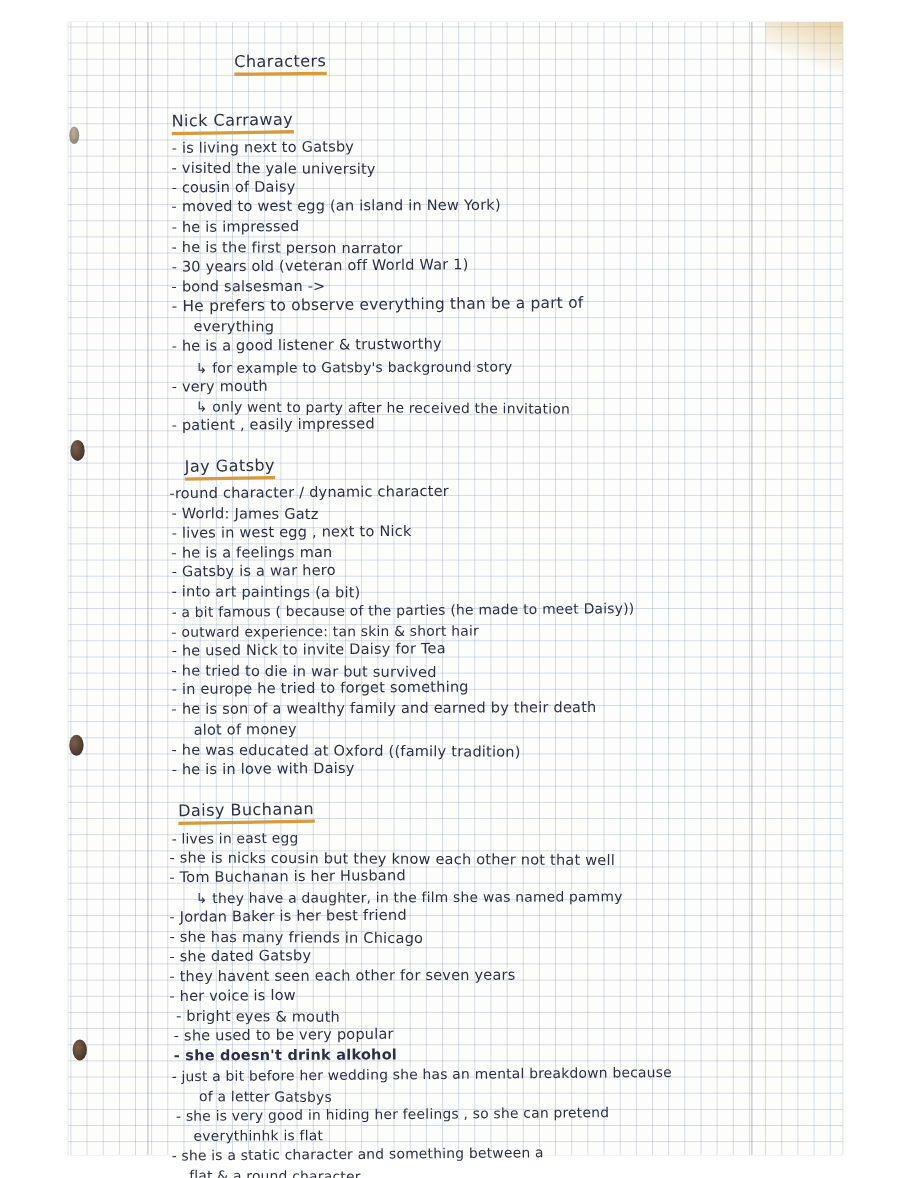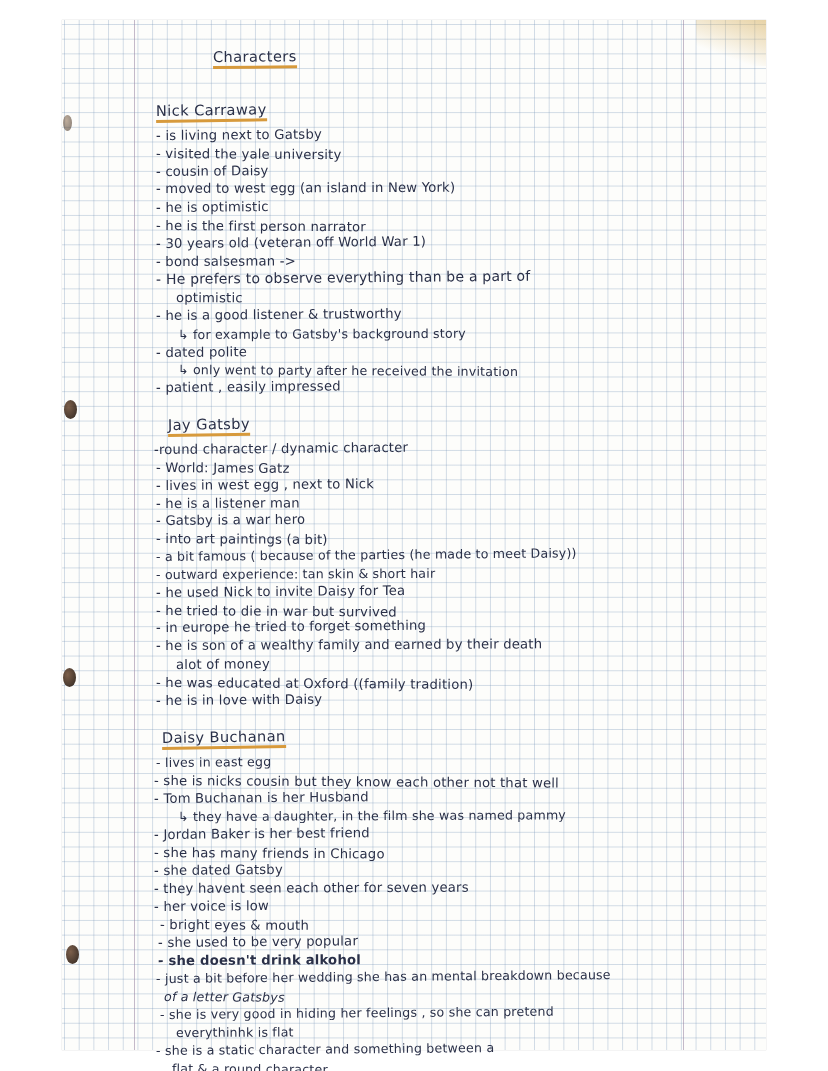--- a/index.html
+++ b/index.html
@@ -130,40 +130,40 @@
     </div>
 
     <div class="line heading sl2" style="left:2px; top:82px;">
       <span class="underline">Nick Carraway</span>
     </div>
 
     <div class="line sl1" style="left:2px;  top:108px;">- is living next to Gatsby</div>
     <div class="line sl3" style="left:2px;  top:126px;">- visited the yale university</div>
     <div class="line sl1" style="left:2px;  top:144px;text-align:center;">- cousin of Daisy</div>
     <div class="line sl4" style="left:2px;  top:161px;">- moved to west egg (an island in New York)</div>
-    <div class="line sl1" style="left:2px;  top:180px;">- he is optimistic</div>
+    <div class="line sl1" style="left:2px;  top:180px;">- he is impressed</div>
     <div class="line sl3" style="left:2px;  top:198px;">- he is the first person narrator</div>
     <div class="line sl1" style="left:2px;  top:216px;">- 30 years old (veteran off World War 1)</div>
     <div class="line sl4" style="left:2px;  top:234px;">- bond salsesman -&gt;</div>
     <div class="line sl1" style="left:2px;  top:251px; font-size:14px;">- He prefers to observe everything than be a part of</div>
-    <div class="line sl3" style="left:22px; top:270px;">optimistic</div>
+    <div class="line sl3" style="left:22px; top:270px;">everything</div>
     <div class="line sl1" style="left:2px;  top:288px;">- he is a good listener &amp; trustworthy</div>
     <div class="line sl4 sub" style="left:24px; top:307px;">↳ for example to Gatsby's background story</div>
-    <div class="line sl1" style="left:2px;  top:325px;">- dated polite</div>
+    <div class="line sl1" style="left:2px;  top:325px;">- very mouth</div>
     <div class="line sl3 sub" style="left:24px; top:342px;">↳ only went to party after he received the invitation</div>
     <div class="line sl1" style="left:2px;  top:360px;">- patient , easily impressed</div>
 
     <div class="line heading sl2" style="left:14px; top:396px;">
       <span class="underline">Jay Gatsby</span>
     </div>
 
     <div class="line sl1" style="left:0px;  top:422px;">-round character / dynamic character</div>
     <div class="line sl3" style="left:2px;  top:440px;">- World: James Gatz</div>
     <div class="line sl1" style="left:2px;  top:458px;">- lives in west egg , next to Nick</div>
-    <div class="line sl4" style="left:2px;  top:476px;">- he is a listener man</div>
+    <div class="line sl4" style="left:2px;  top:476px;">- he is a feelings man</div>
     <div class="line sl1" style="left:2px;  top:493px;">- Gatsby is a war hero</div>
     <div class="line sl3" style="left:2px;  top:511px;">- into art paintings (a bit)</div>
     <div class="line sl1 sub" style="left:2px;  top:529px;">- a bit famous ( because of the parties (he made to meet Daisy))</div>
     <div class="line sl4 sub" style="left:2px;  top:547px;">- outward experience: tan skin &amp; short hair</div>
     <div class="line sl1" style="left:2px;  top:565px;">- he used Nick to invite Daisy for Tea</div>
     <div class="line sl3" style="left:2px;  top:583px;">- he tried to die in war but survived</div>
     <div class="line sl1" style="left:2px;  top:600px;">- in europe he tried to forget something</div>
     <div class="line sl4" style="left:2px;  top:618px;">- he is son of a wealthy family and earned by their death</div>
     <div class="line sl1" style="left:22px; top:637px;">alot of money</div>
     <div class="line sl3" style="left:2px;  top:655px;">- he was educated at Oxford ((family tradition)</div>
@@ -179,20 +179,20 @@
     <div class="line sl4 sub" style="left:24px; top:789px;">↳ they have a daughter, in the film she was named pammy</div>
     <div class="line sl1" style="left:0px;  top:807px;">- Jordan Baker is her best friend</div>
     <div class="line sl3" style="left:0px;  top:825px;">- she has many friends in Chicago</div>
     <div class="line sl1" style="left:0px;  top:843px;">- she dated Gatsby</div>
     <div class="line sl4" style="left:0px;  top:861px;">- they havent seen each other for seven years</div>
     <div class="line sl1" style="left:0px;  top:879px;">- her voice is low</div>
     <div class="line sl3" style="left:6px;  top:897px;">- bright eyes &amp; mouth</div>
     <div class="line sl1" style="left:4px;  top:915px;">- she used to be very popular</div>
     <div class="line sl4" style="left:4px;  top:933px;font-weight:bold;">- she doesn't drink alkohol</div>
     <div class="line sl1 sub" style="left:2px;  top:951px;">- just a bit before her wedding she has an mental breakdown because</div>
-    <div class="line sl3 sub" style="left:10px; top:969px;font-style:italic;">of a letter Gatsbys</div>
+    <div class="line sl3 sub" style="left:27px; top:969px;">of a letter Gatsbys</div>
     <div class="line sl1 sub" style="left:6px;  top:987px;">- she is very good in hiding her feelings , so she can pretend</div>
     <div class="line sl4 sub" style="left:22px; top:1005px;">everythinhk is flat</div>
     <div class="line sl1 sub" style="left:2px;  top:1023px;">- she is a static character and something between a</div>
     <div class="line sl3 sub" style="left:18px; top:1041px;">flat &amp; a round character</div>
 
   </div>
 </div>
 
 </body></html>

